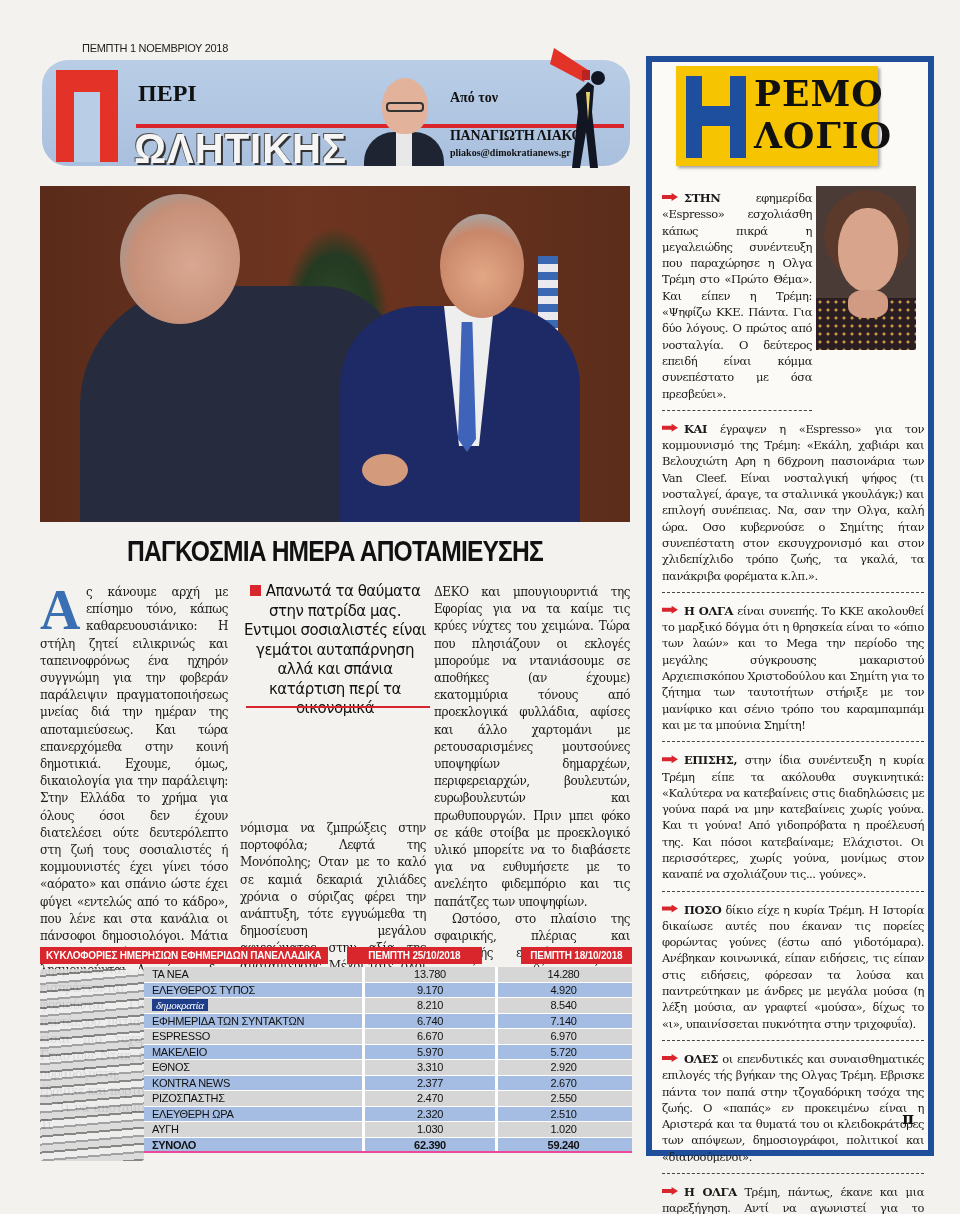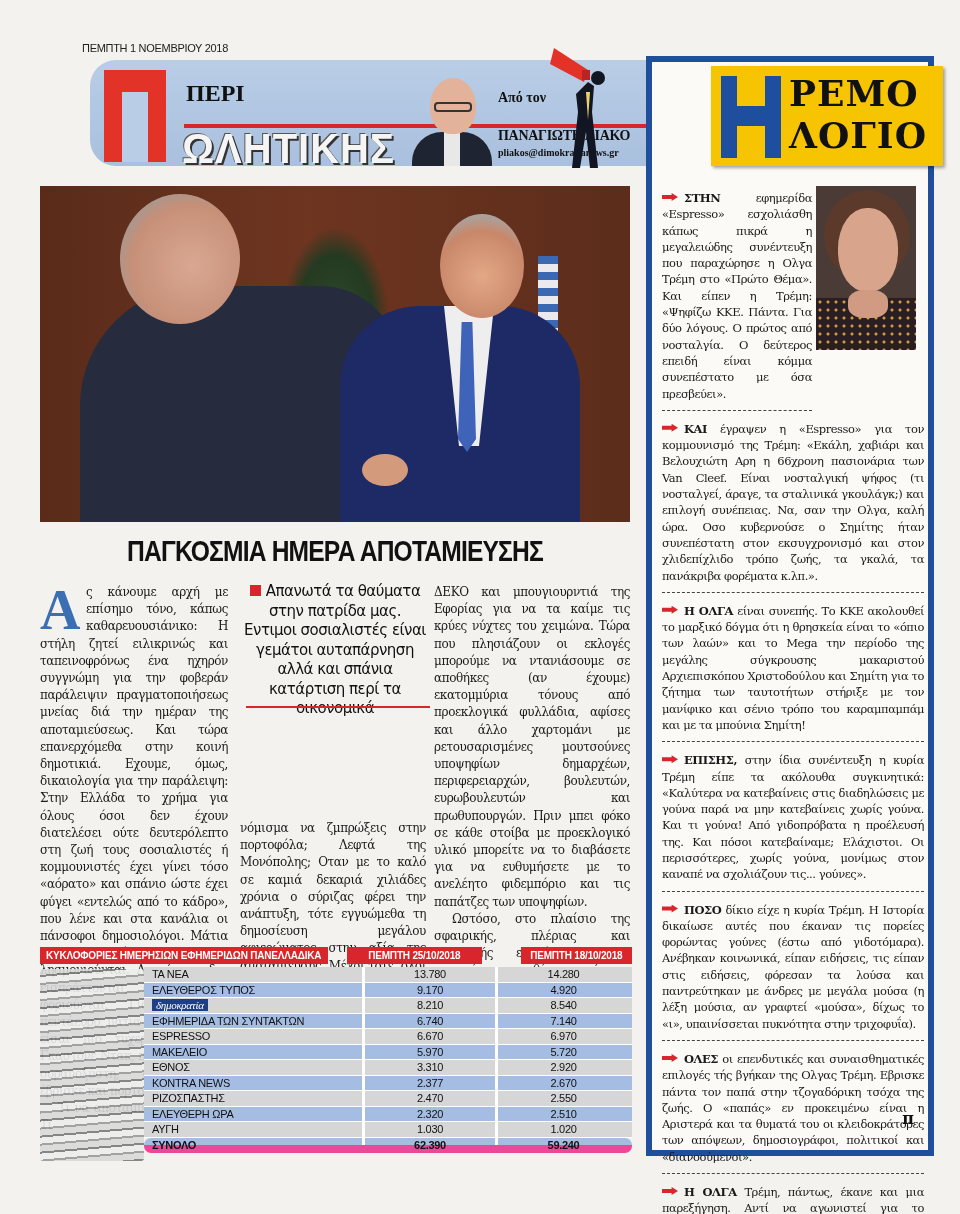--- a/index.html
+++ b/index.html
@@ -2,21 +2,21 @@
 <html><head>
 <meta charset="utf-8">
 <style>
   * { box-sizing: border-box; margin: 0; padding: 0; }
   html, body { width: 960px; height: 1214px; background: #f4f2ee; overflow: hidden; }
   body { position: relative; font-family: "DejaVu Serif", serif; color: #1a1a1a; }
 
   .date { position: absolute; left: 42px; top: 42px; font: 11px "Liberation Sans", sans-serif; color: #222; letter-spacing: -0.3px; padding-left: 40px; }
 
   
-  .banner { position: absolute; left: 42px; top: 60px; width: 588px; height: 106px; border-radius: 26px; background: linear-gradient(180deg,#b9cde6 0%,#a9c0de 100%); overflow: hidden; margin-left: 48px; }
+  .banner { position: absolute; left: 42px; top: 60px; width: 588px; height: 106px; border-radius: 26px; background: linear-gradient(180deg,#b9cde6 0%,#a9c0de 100%); overflow: hidden; }
   .big-pi { position: absolute; left: 14px; top: 10px; width: 62px; height: 92px; background: #e33228; }
   .big-pi::before { content: ""; position: absolute; left: 18px; top: 22px; width: 26px; height: 70px; background: #b9cde6; }
   .peri { position: absolute; left: 96px; top: 20px; font: bold 24px "Liberation Serif", serif; color: #111; }
   .red-line { position: absolute; left: 94px; top: 64px; width: 488px; height: 4px; background: #d8262c; }
   .politikis { position: absolute; left: 92px; top: 66px; font: bold 40px "Liberation Sans", sans-serif; color: #f5f5f5; letter-spacing: 1px; text-shadow: 2px 2px 0 #333, -1px -1px 0 #555; transform: scaleY(1.05); }
   .author-photo { position: absolute; left: 318px; top: 8px; width: 80px; height: 98px; }
   .author-photo .head { position: absolute; left: 22px; top: 10px; width: 46px; height: 56px; border-radius: 50% 50% 45% 45%; background: #e3b29a; }
   .author-photo .glasses { position: absolute; left: 26px; top: 34px; width: 38px; height: 10px; border: 2px solid #333; border-radius: 4px; }
   .author-photo .body { position: absolute; left: 4px; top: 64px; width: 80px; height: 40px; border-radius: 30px 30px 0 0; background: #1f2433; }
   .author-photo .shirt { position: absolute; left: 36px; top: 64px; width: 16px; height: 40px; background: #e8e8e8; }
@@ -58,29 +58,29 @@
   .thead { position: absolute; left: 0; top: 0; width: 592px; height: 17px; display: flex; gap: 19px; }
   .thead div { background: #d8262c; color: #fff; font: bold 10px "Liberation Sans", sans-serif; line-height: 17px; letter-spacing: -0.2px; }
   .th-name { width: 325px; padding-left: 6px; }
   .th-d1 { width: 152px; text-align: center; }
   .th-d2 { width: 126px; text-align: center; margin-left: 20px; }
   .paper-stack { position: absolute; left: 0; top: 22px; width: 104px; height: 192px; background: repeating-linear-gradient(175deg,#d9d9d9 0 6px,#7a7a7a 6px 8px,#ededed 8px 14px,#999 14px 16px); border-radius: 3px; opacity: 0.9; }
   .rows { position: absolute; left: 104px; top: 20px; width: 488px; }
   .trow { display: flex; height: 15.5px; border-bottom: 1px solid #fff; font: 11px "Liberation Sans", sans-serif; line-height: 15.5px; color: #111; letter-spacing: -0.3px; }
   .trow.even { background: #d6d6d6; }
   .trow.odd { background: #a5bde3; }
-  .trow.total { background: #a5bde3; font-weight: bold; border-bottom: 8px solid #ec4899; border-radius: 7px; }
+  .trow.total { background: #a5bde3; font-weight: bold; border-bottom: 2px solid #ec4899; }
   .trow .tn { width: 221px; padding-left: 8px; border-right: 3px solid #fff; }
   .trow .tv1 { width: 133px; text-align: center; border-right: 3px solid #fff; }
   .trow .tv2 { width: 131px; text-align: center; }
   .dimo-badge { background: #1e3e8a; color: #fff; font: italic 11px "Liberation Serif", serif; padding: 0 4px; }
 
   
   .sidebar { position: absolute; left: 646px; top: 56px; width: 288px; height: 1100px; border: 6px solid #1f4f9a; background: #fbfaf7; }
-  .sb-title { position: absolute; left: 24px; top: 4px; width: 232px; height: 100px; background: #f6c400; box-shadow: 2px 2px 3px rgba(0,0,0,0.35); margin-left: 35px; }
+  .sb-title { position: absolute; left: 24px; top: 4px; width: 202px; height: 100px; background: #f6c400; box-shadow: 2px 2px 3px rgba(0,0,0,0.35); }
   .sb-h { position: absolute; left: 10px; top: 10px; width: 60px; height: 82px; background: #1d4f9e; }
   .sb-h::before { content: ""; position: absolute; left: 16px; top: 0; width: 28px; height: 30px; background: #f6c400; }
   .sb-h::after { content: ""; position: absolute; left: 16px; top: 50px; width: 28px; height: 32px; background: #f6c400; }
   .sb-w1 { position: absolute; left: 78px; top: 6px; font: bold 36px "DejaVu Serif", serif; color: #111; letter-spacing: 1px; }
   .sb-w2 { position: absolute; left: 78px; top: 48px; font: bold 36px "DejaVu Serif", serif; color: #111; letter-spacing: 1px; }
   .treme-photo { position: absolute; left: 164px; top: 124px; width: 100px; height: 164px; background: #4a3b36; overflow: hidden; }
   .treme-photo .hair { position: absolute; left: 8px; top: 4px; width: 86px; height: 90px; border-radius: 50%; background: #5b3a2c; }
   .treme-photo .face { position: absolute; left: 22px; top: 22px; width: 60px; height: 84px; border-radius: 48%; background: #d8a58c; }
   .treme-photo .blouse { position: absolute; left: 0; top: 112px; width: 100px; height: 60px; background: radial-gradient(circle,#c94 1px,transparent 2px) 0 0/8px 8px,#2a1e22; }
   .treme-photo .hands { position: absolute; left: 32px; top: 104px; width: 40px; height: 28px; border-radius: 40%; background: #d19a82; }

